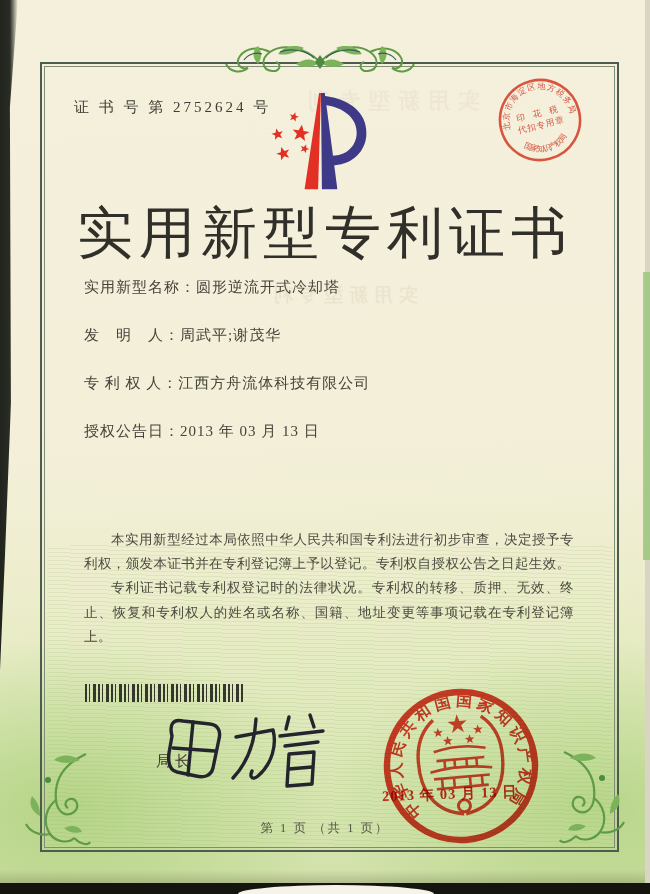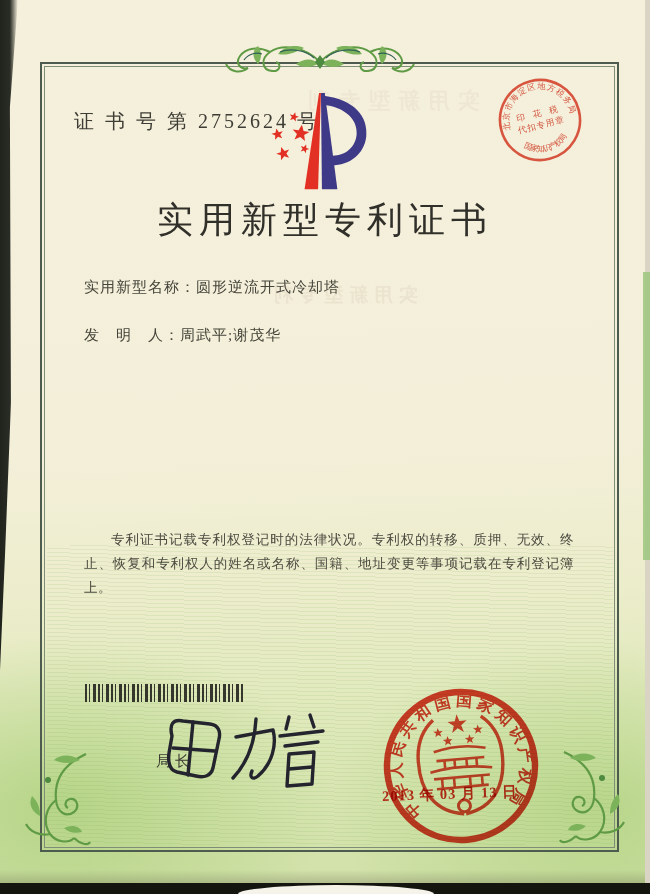--- a/index.html
+++ b/index.html
@@ -30,23 +30,23 @@
   
   .garland{position:absolute;left:218px;top:38px;}
   .corner-l{position:absolute;left:20px;top:750px;}
   .corner-r{position:absolute;left:558px;top:748px;transform:scaleX(-1);}
   
   .ghost{position:absolute;transform:scaleX(-1);color:#7d4f3e;filter:blur(.6px);
     font-weight:bold;pointer-events:none;}
   .ghost1{left:268px;top:282px;font-size:19px;letter-spacing:6px;opacity:.07;}
   .ghost2{left:300px;top:86px;font-size:22px;letter-spacing:8px;opacity:.05;}
   
-  .cert-no{position:absolute;left:74px;top:108px;font-size:20px;letter-spacing:3px;color:#3e3d35;}
+  .cert-no{position:absolute;left:74px;top:98px;font-size:15px;letter-spacing:3px;color:#3e3d35;}
   .title{position:absolute;left:0;right:0;top:196px;text-align:center;
-    font-size:36px;letter-spacing:6px;color:#302f29;font-weight:500;}
+    font-size:56px;letter-spacing:6px;color:#302f29;font-weight:500;}
   .logo{position:absolute;left:258px;top:90px;}
   .tax-stamp{position:absolute;left:478px;top:58px;transform:rotate(-14deg);
     opacity:.88;mix-blend-mode:multiply;}
   .fields{position:absolute;left:84px;top:278px;font-size:15px;color:#42412f;}
   .field{height:20px;margin-bottom:28px;white-space:nowrap;color:#45443a;}
   .field .fl{letter-spacing:1px;}
   .field .fv{letter-spacing:1px;}
   .body{position:absolute;left:84px;width:490px;top:528px;font-size:13.5px;line-height:24.2px;
     color:#4c4b40;text-align:justify;letter-spacing:.4px;}
   .body p{margin:0;text-indent:2em;}
@@ -175,23 +175,26 @@
       <text x="68.90727666191894" y="92.73336182580275" transform="rotate(-12.666666666666657 68.90727666191894 92.73336182580275)" class="stamp-bottom-ch">产</text>
       <text x="75.47833859566211" y="90.47076375337839" transform="rotate(-25.333333333333343 75.47833859566211 90.47076375337839)" class="stamp-bottom-ch">权</text>
       <text x="81.39333647275824" y="86.82233873861175" transform="rotate(-37.99999999999999 81.39333647275824 86.82233873861175)" class="stamp-bottom-ch">局</text>
     </svg>
 
   <div class="title">实用新型专利证书</div>
 
   <div class="fields">
     <div class="field"><span class="fl">实用新型名称：</span><span class="fv">圆形逆流开式冷却塔</span></div>
     <div class="field"><span class="fl">发　明　人：</span><span class="fv">周武平;谢茂华</span></div>
+    <div class="field"><span class="fl">专 利 权 人：</span><span class="fv">江西方舟流体科技有限公司</span></div>
+    <div class="field"><span class="fl">授权公告日：</span><span class="fv">2013 年 03 月 13 日</span></div>
   </div>
 
   <div class="body">
+    <p>本实用新型经过本局依照中华人民共和国专利法进行初步审查，决定授予专利权，颁发本证书并在专利登记簿上予以登记。专利权自授权公告之日起生效。</p>
     <p>专利证书记载专利权登记时的法律状况。专利权的转移、质押、无效、终止、恢复和专利权人的姓名或名称、国籍、地址变更等事项记载在专利登记簿上。</p>
   </div>
 
   <div class="barcode"></div>
 
   <div class="sig-label">局长</div>
   <svg class="signature" width="180" height="100" viewBox="0 0 180 100" aria-label="田力普">
     <g stroke="#23242e" stroke-width="3.4" fill="none" stroke-linecap="round" stroke-linejoin="round">
       <path d="M20,30 C17,18 21,13 31,15 L58,18 C66,19 69,25 67,33 L61,62 C59,70 52,72 44,70 L25,66 C17,64 16,55 17,47 Z"></path>
       <path d="M21,42 L63,45"></path>
@@ -233,14 +236,15 @@
         <g fill="none" stroke-width="3.4">
           <path d="M85,134 C58,130 42,110 44,74 C45,58 52,46 62,38"></path>
           <path d="M87,134 C114,130 130,110 128,74 C127,58 120,46 110,38"></path>
         </g>
         <circle cx="86" cy="126" r="6" fill="none" stroke-width="3"></circle>
       </g>
     </g>
   </svg>
   <div class="seal-date">2013 年 03 月 13 日</div>
 
+  <div class="footer">第 1 页 （共 1 页）</div>
 
 </div>
 
 </body></html>

